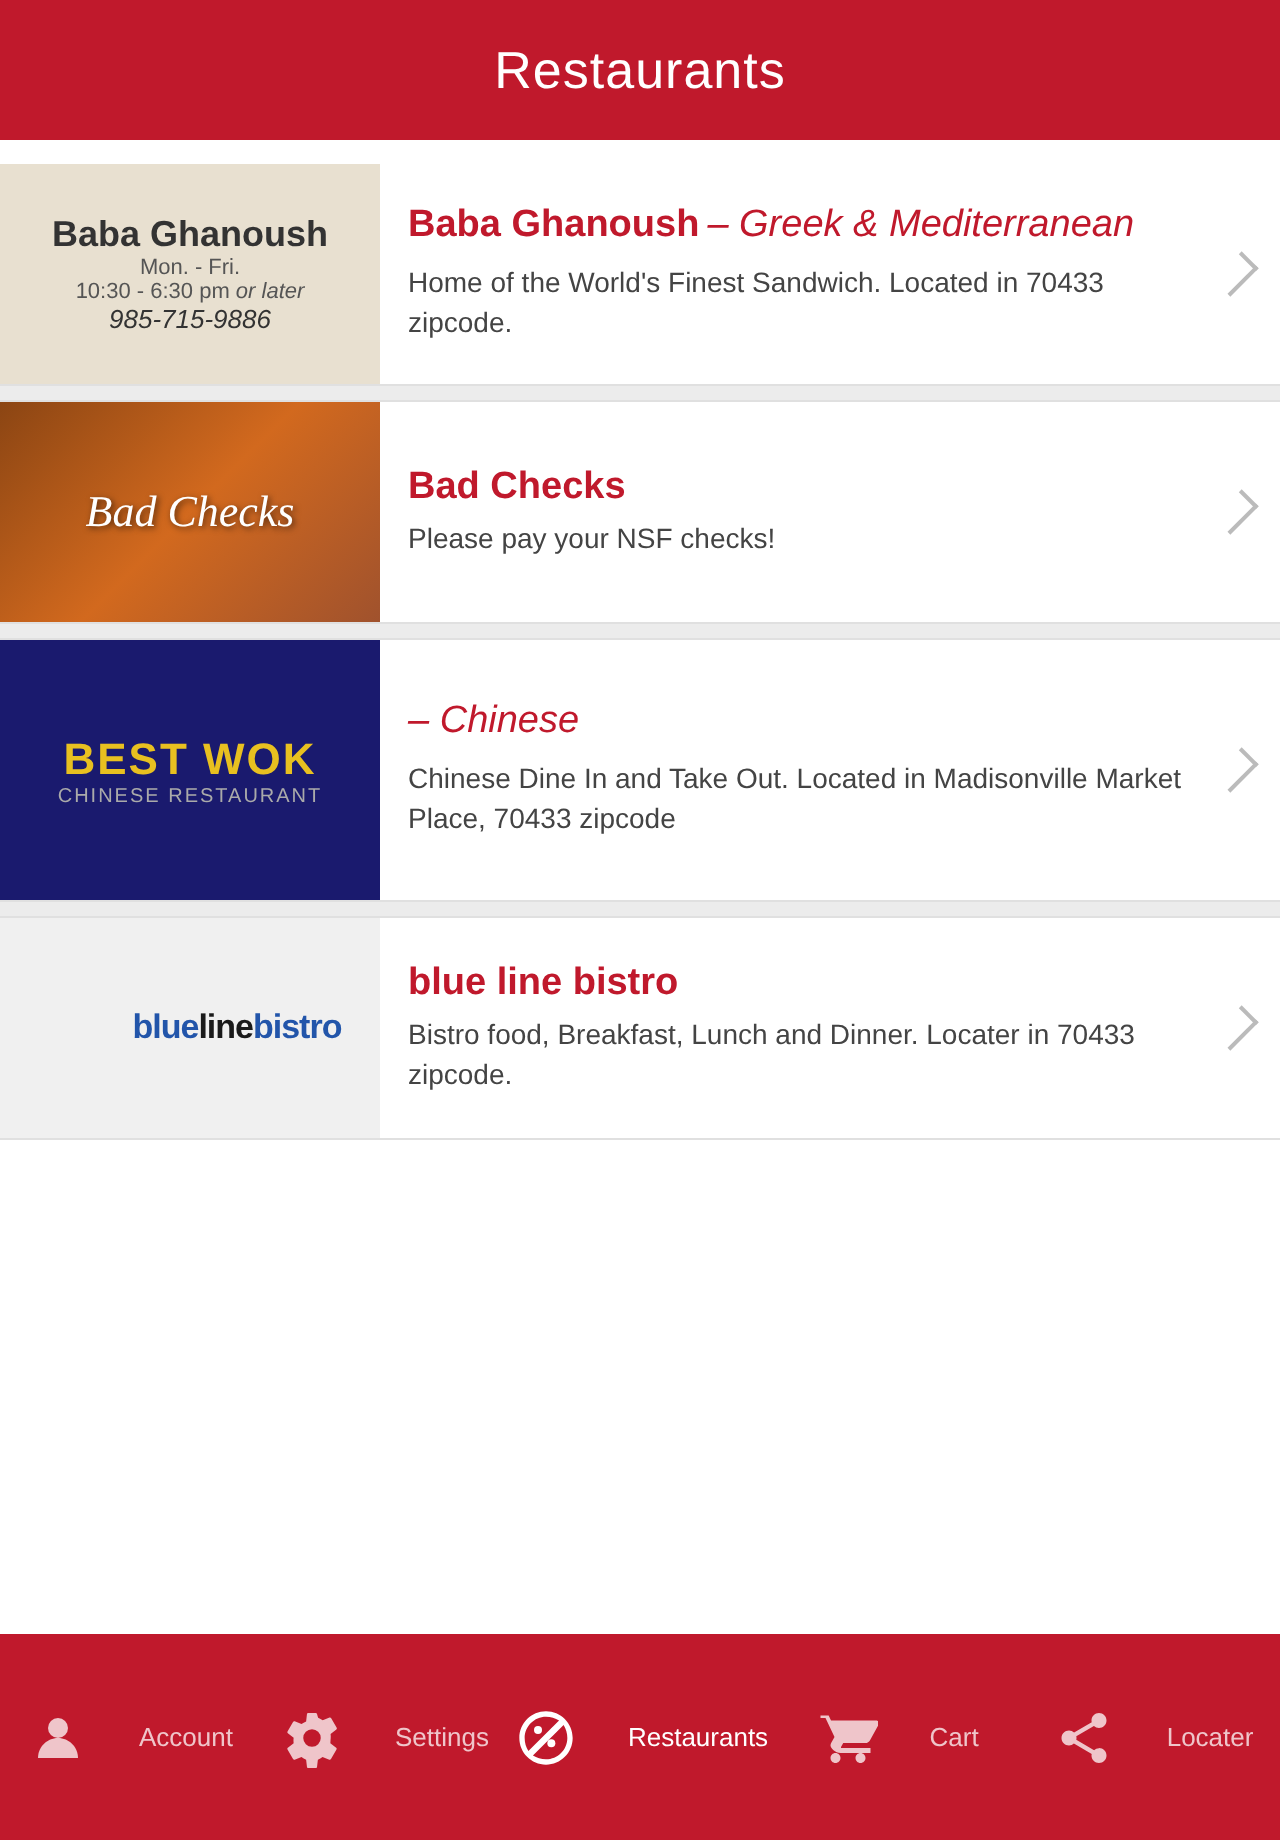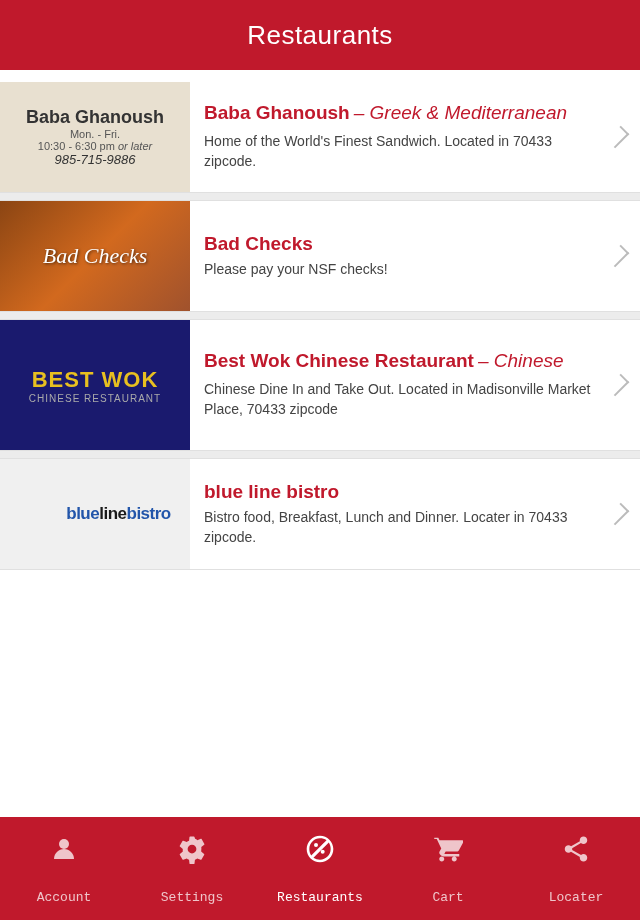--- a/index.html
+++ b/index.html
@@ -191,29 +191,28 @@
       background: #c0192c;
       height: 103px;
       display: flex;
       align-items: center;
       justify-content: space-around;
       flex-shrink: 0;
     }
 
     .tab-item {
       display: flex;
-      flex-direction: column;
+      flex-direction: row;
       align-items: center;
       justify-content: center;
       flex: 1;
       height: 100%;
       cursor: pointer;
       color: rgba(255,255,255,0.75);
       gap: 24px;
-      font-family: Liberation Mono, monospace;
     }
     .tab-item.active {
       color: #fff;
     }
 
     .tab-icon {
       width: 34px;
       height: 34px;
       display: flex;
       align-items: center;
@@ -298,21 +297,20 @@
 
   <div class="restaurant-item" style="min-height:130px;">
     <div class="restaurant-thumb" style="min-height:130px;">
       <div class="thumb-bestwok">
         <div class="wok-title">BEST WOK</div>
         <div class="wok-sub">CHINESE RESTAURANT</div>
       </div>
     </div>
     <div class="restaurant-info">
       <div class="name-row">
-        <span class="restaurant-name">Best Wok Chinese Restaurant</span>
         <span class="restaurant-category">– Chinese</span>
       </div>
       <div class="restaurant-desc">Chinese Dine In and Take Out. Located in Madisonville Market Place, 70433 zipcode</div>
     </div>
     <div class="chevron-cell">
       <div class="chevron"></div>
     </div>
   </div>
 
   <div class="item-spacer"></div>

